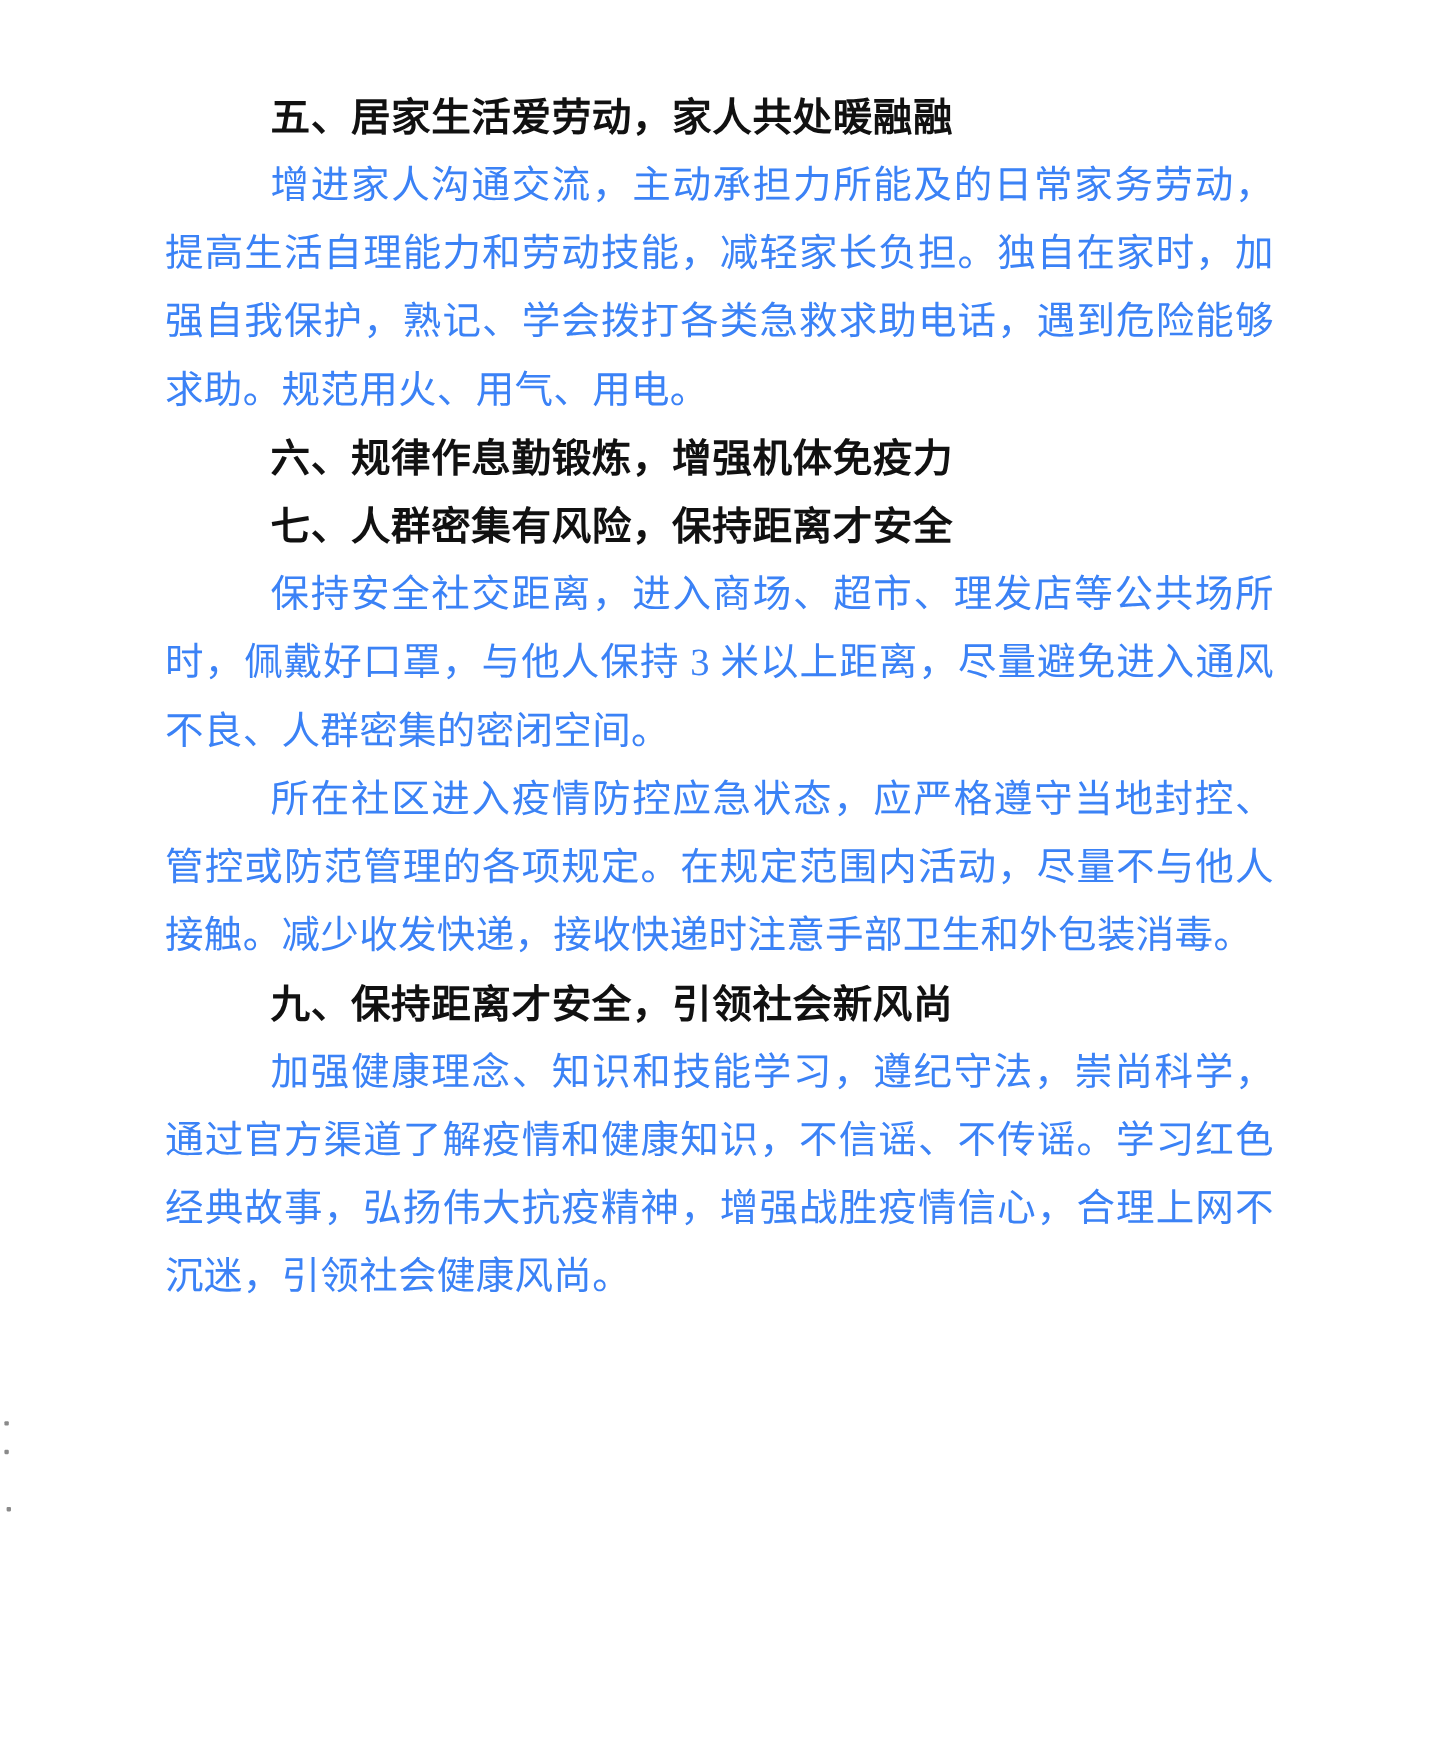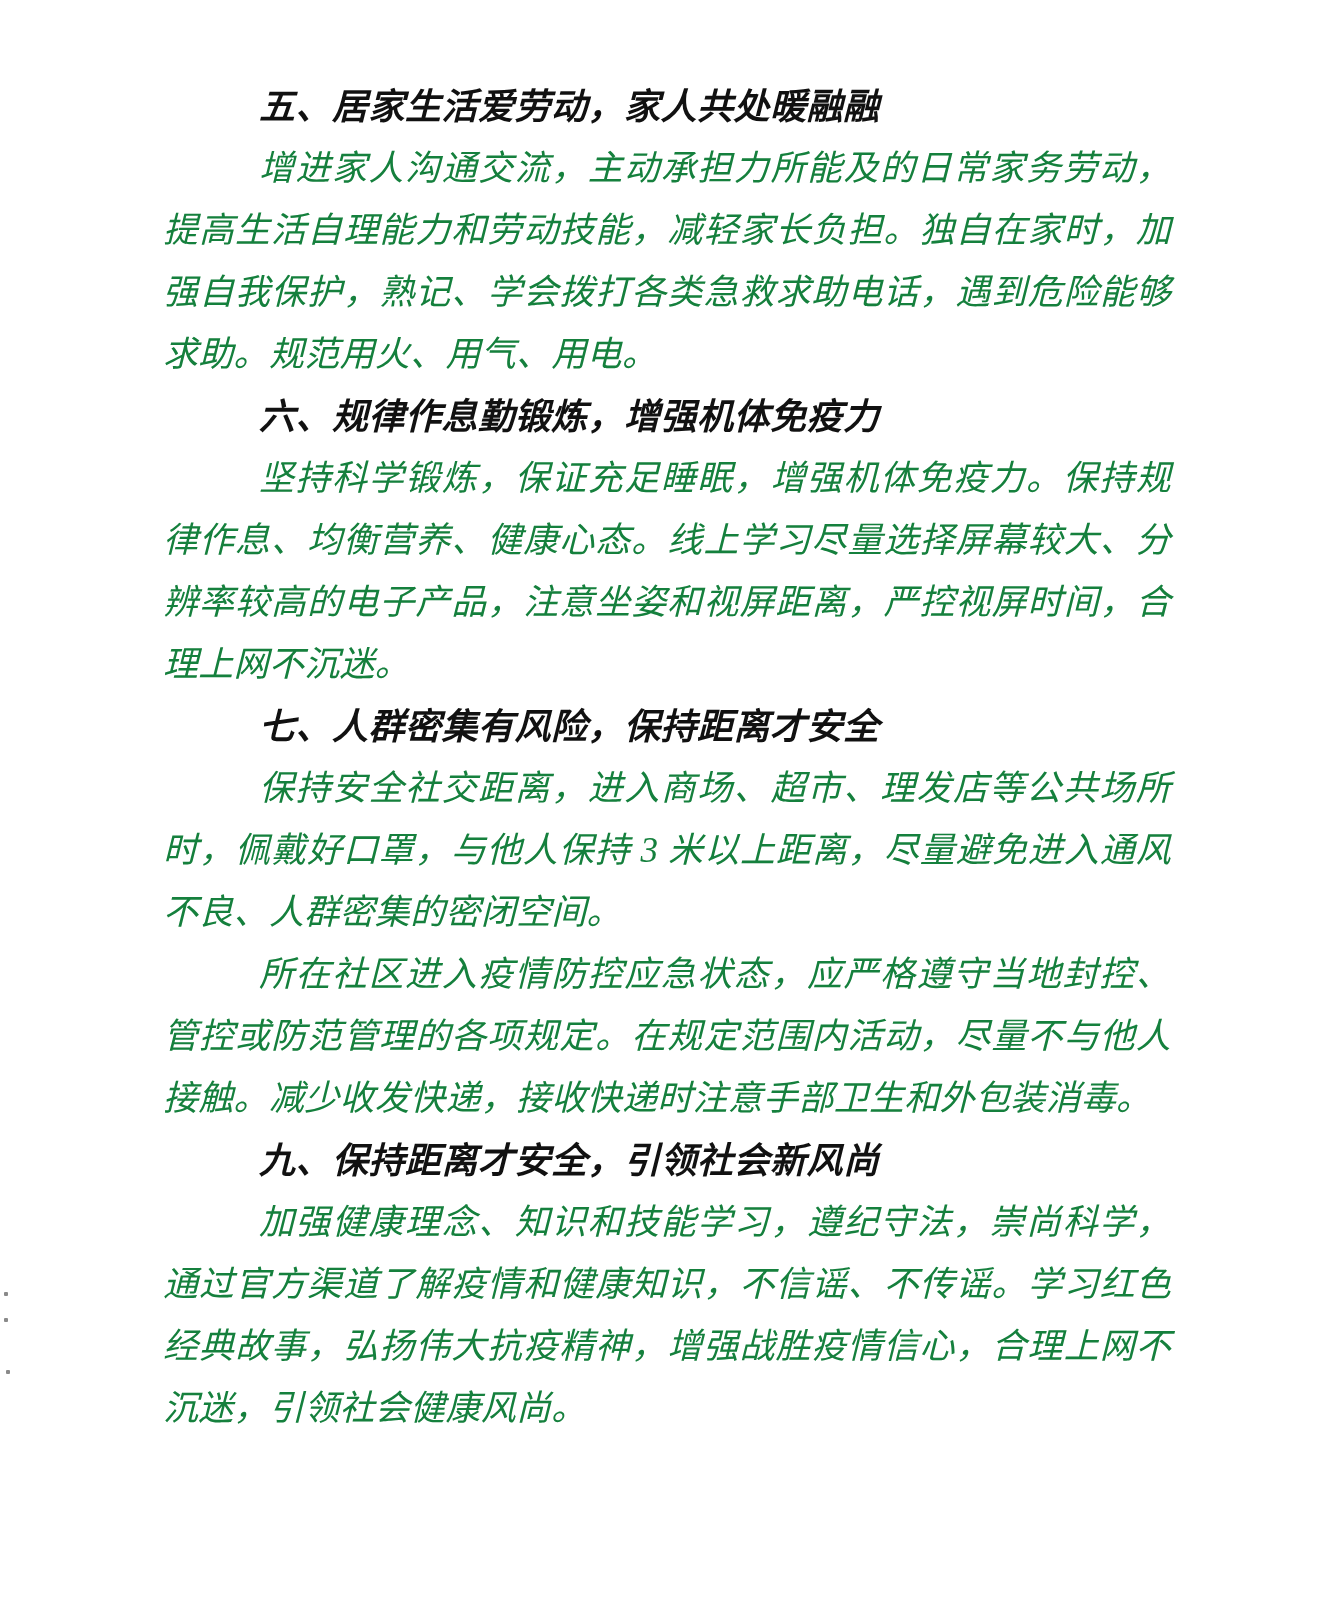--- a/index.html
+++ b/index.html
@@ -15,24 +15,23 @@
     font-family: "Liberation Serif", "DejaVu Serif", serif;
     color: #1c1c1c;
   }
   .page {
     position: absolute;
     inset: 0;
     background: #ffffff;
   }
   .text-column {
     position: absolute;
-    left: 163px;
+    left: 150px;
     top: 76px;
     width: 1008px;
-    font-style: italic;
   }
   .doc-section {
     margin: 0;
     padding: 0;
   }
   .heading {
     font-family: "Liberation Sans", "DejaVu Sans", sans-serif;
     font-weight: 700;
     font-size: 36px;
     line-height: 62px;
@@ -43,21 +42,21 @@
     white-space: nowrap;
   }
   .para {
     font-family: "Liberation Serif", "DejaVu Serif", serif;
     font-size: 35px;
     line-height: 62px;
     letter-spacing: 0.3px;
     margin: 0;
     text-align: justify;
     text-indent: 96px;
-    color: #15803d;
+    color: #3b82f6;
   }
   
   .speck {
     position: absolute;
     width: 4px;
     height: 4px;
     background: #8a8a8a;
     border-radius: 1px;
   }
   .speck-1 { left: 4px;  top: 1292px; }
@@ -73,21 +72,20 @@
   <div class="speck speck-3"></div>
 
   <div class="text-column" id="sections-host">
   <section class="doc-section">
     <h2 class="heading">五、居家生活爱劳动，家人共处暖融融</h2>
     <p class="para">增进家人沟通交流，主动承担力所能及的日常家务劳动，提高生活自理能力和劳动技能，减轻家长负担。独自在家时，加强自我保护，熟记、学会拨打各类急救求助电话，遇到危险能够求助。规范用火、用气、用电。</p>
   </section>
 
   <section class="doc-section">
     <h2 class="heading">六、规律作息勤锻炼，增强机体免疫力</h2>
-    <p class="para">坚持科学锻炼，保证充足睡眠，增强机体免疫力。保持规律作息、均衡营养、健康心态。线上学习尽量选择屏幕较大、分辨率较高的电子产品，注意坐姿和视屏距离，严控视屏时间，合理上网不沉迷。</p>
   </section>
 
   <section class="doc-section">
     <h2 class="heading">七、人群密集有风险，保持距离才安全</h2>
     <p class="para">保持安全社交距离，进入商场、超市、理发店等公共场所时，佩戴好口罩，与他人保持 3 米以上距离，尽量避免进入通风不良、人群密集的密闭空间。</p>
   </section>
 
   <section class="doc-section">
     <p class="para">所在社区进入疫情防控应急状态，应严格遵守当地封控、管控或防范管理的各项规定。在规定范围内活动，尽量不与他人接触。减少收发快递，接收快递时注意手部卫生和外包装消毒。</p>
   </section>

